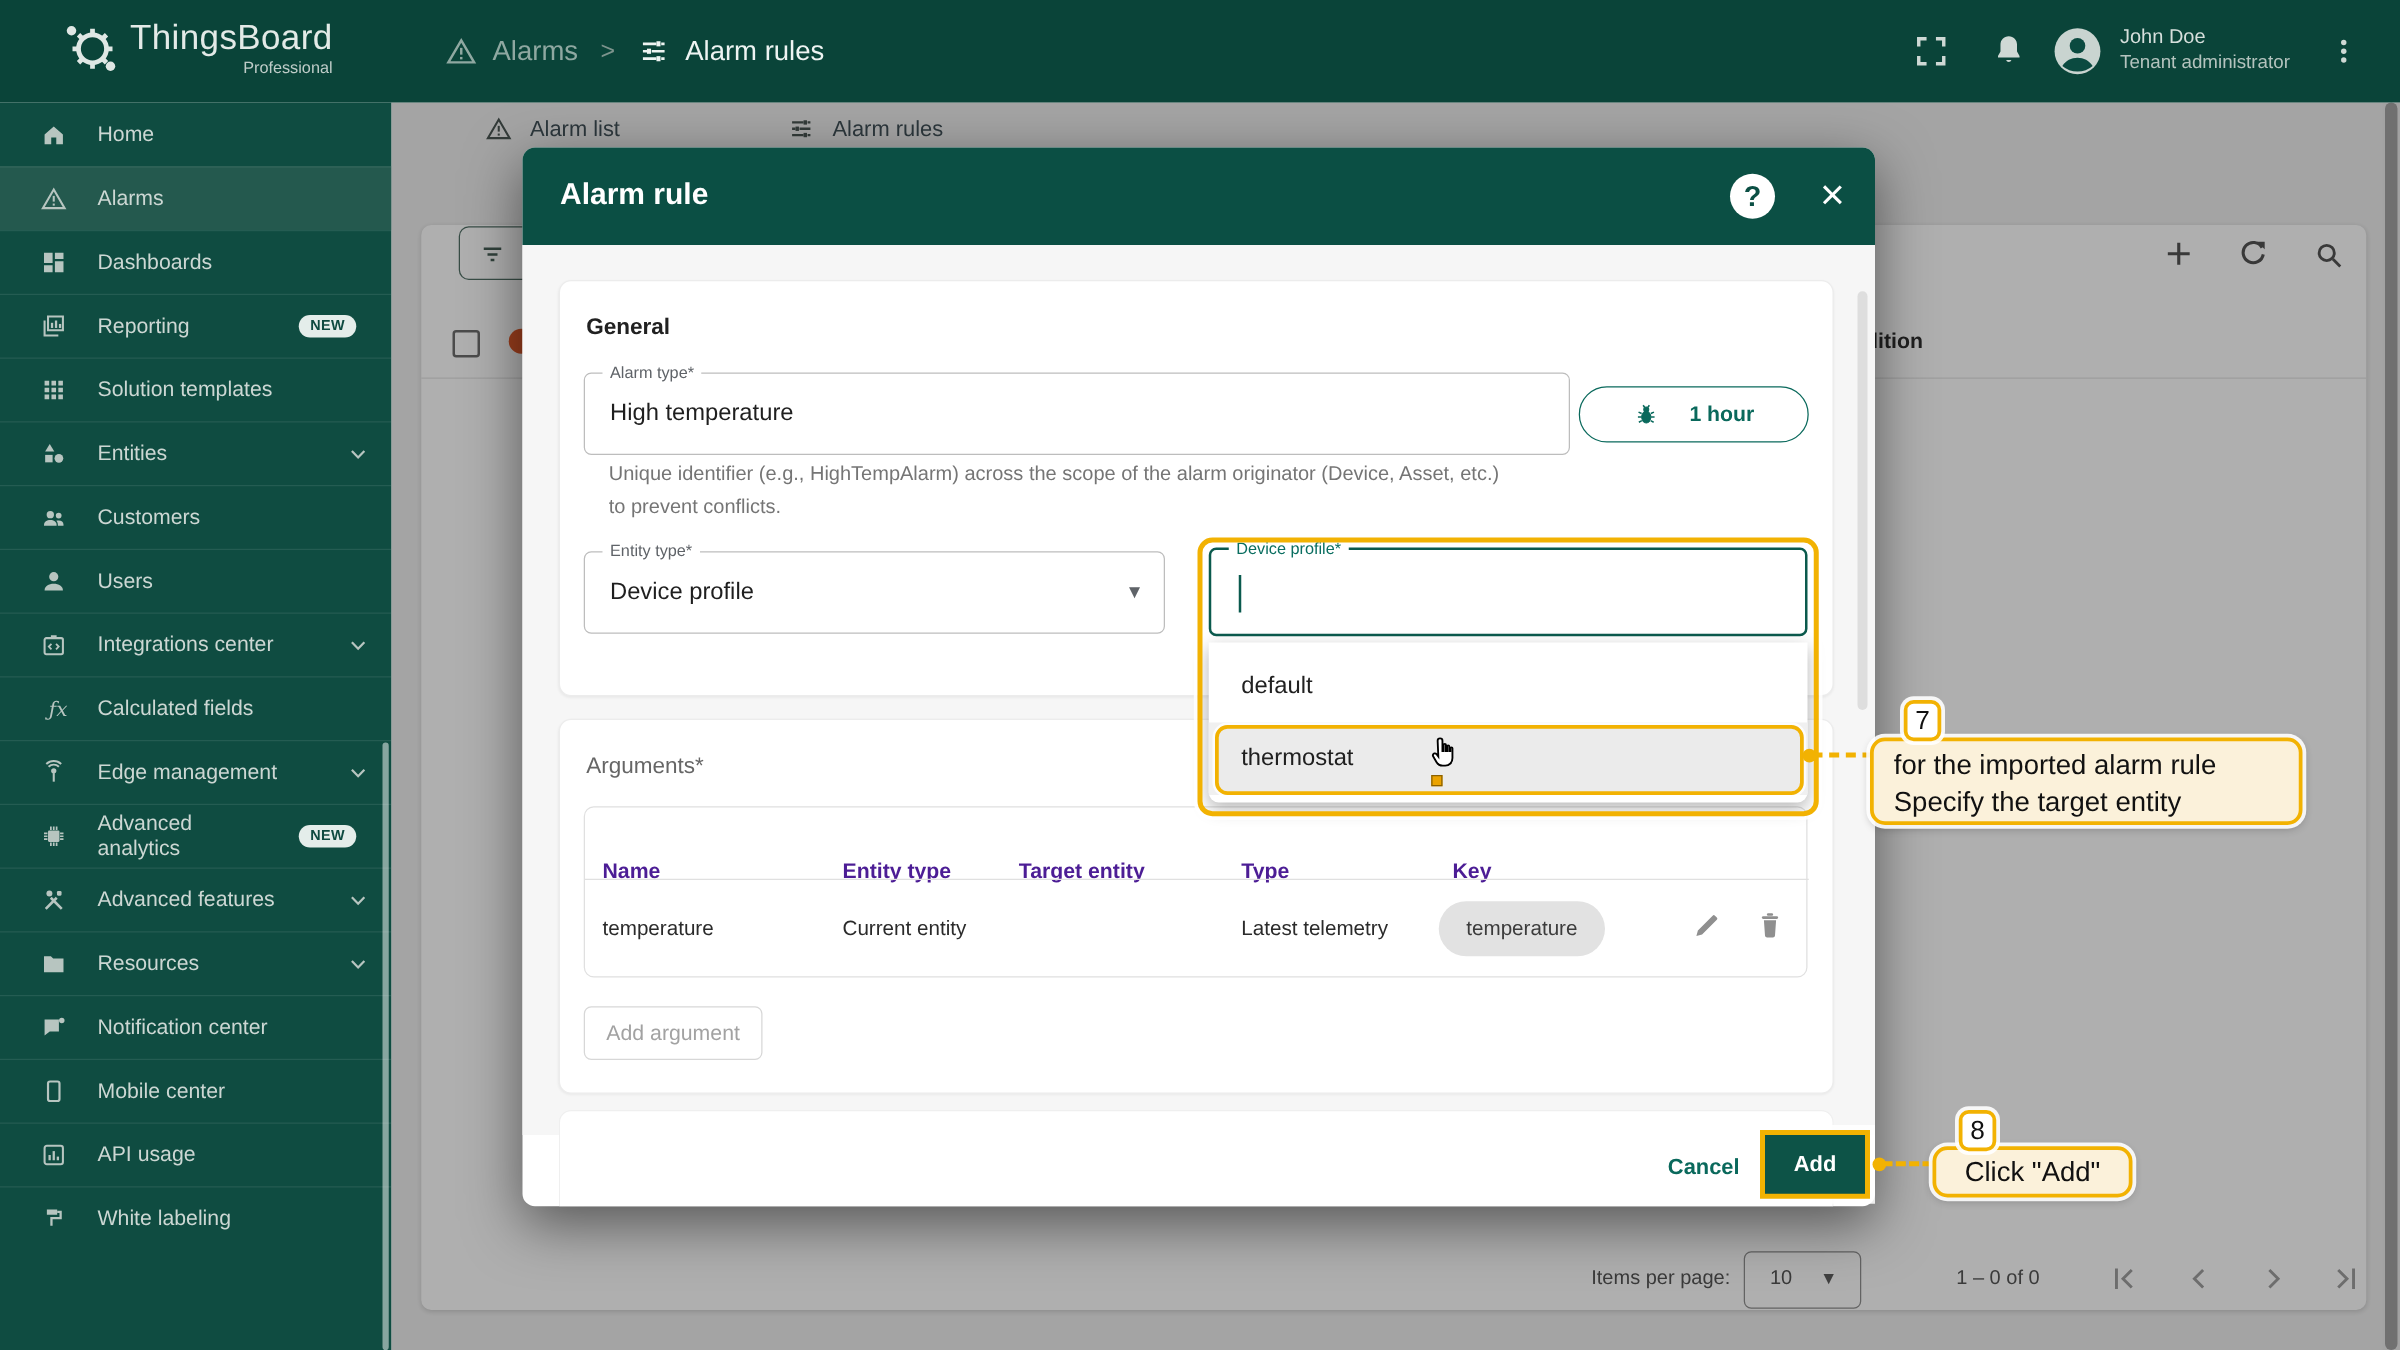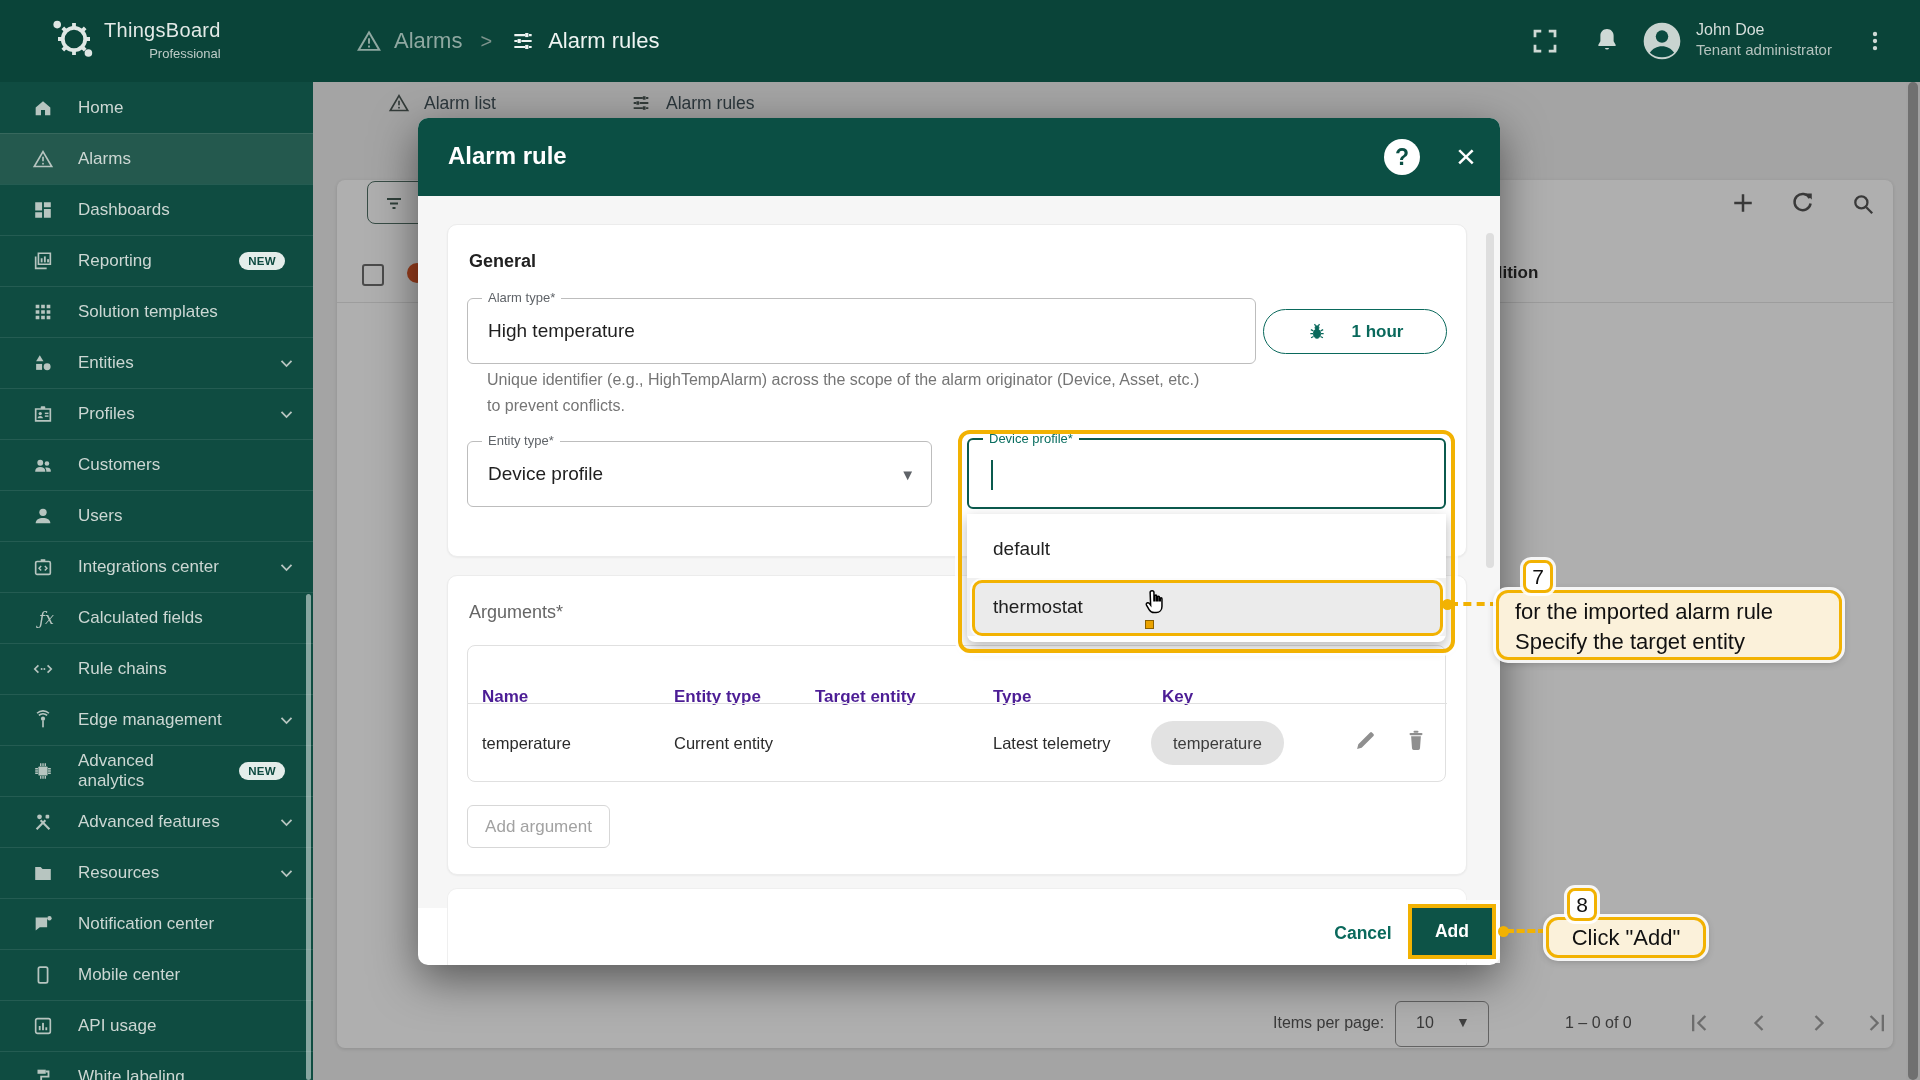--- a/index.html
+++ b/index.html
@@ -4,21 +4,21 @@
 <style>
   * { margin:0; padding:0; box-sizing:border-box; }
   html,body { width:1920px; height:1080px; overflow:hidden; background:#e9e9e9;
               font-family:"Liberation Sans", sans-serif; }
   .abs { position:absolute; }
   svg { display:block; }
 
   
   .topbar { position:absolute; left:0; top:0; width:1920px; height:82px; background:#0a4439; z-index:20; }
   .brand { position:absolute; left:48px; top:15px; display:flex; align-items:flex-start; gap:8px; }
-  .brand-text { color:#e3eae7; font-size:20px; letter-spacing:.3px; line-height:30px; }
+  .brand-text { color:#e3eae7; font-size:28px; letter-spacing:.3px; line-height:30px; }
   .brand-sub { display:block; text-align:right; color:#bfccc8; font-size:13px; margin-top:1px; }
   .crumb { position:absolute; left:356px; top:0; height:82px; display:flex; align-items:center; gap:12px; }
   .crumb .c1 { color:#8fa8a1; font-size:22px; }
   .crumb .sep { color:#7d948d; font-size:20px; margin:0 6px; }
   .crumb .c2 { color:#eef4f2; font-size:22px; font-weight:500; }
   .top-ic { color:#cfd9d5; }
   .user-name { color:#d6dfdc; font-size:16px; line-height:20px; }
   .user-role { color:#b4c3be; font-size:15px; line-height:19px; }
 
   
@@ -236,38 +236,20 @@
     <span class="lbl">Entities</span>
     <span class="sb-chev">
         <svg width="13" height="9" viewBox="0 0 13 9" fill="none" stroke="currentColor" stroke-width="1.8">
           <path d="M1.5 1.8 6.5 7l5-5.2"></path>
         </svg>
       </span>
   </div>
   <div class="sb-item">
     <span class="icn">
         <svg width="22" height="22" viewBox="0 0 24 24" fill="currentColor">
-          <path d="M4 6.5h16v13H4Z" fill="none" stroke="currentColor" stroke-width="1.8"></path>
-          <rect x="9.5" y="3.5" width="5" height="3" rx="1"></rect>
-          <circle cx="9" cy="11.5" r="1.8"></circle>
-          <path d="M6 16.5c.4-1.5 1.6-2.3 3-2.3s2.6.8 3 2.3Z"></path>
-          <rect x="14" y="10.5" width="4" height="1.6"></rect>
-          <rect x="14" y="13.5" width="4" height="1.6"></rect>
-        </svg>
-      </span>
-    <span class="lbl">Profiles</span>
-    <span class="sb-chev">
-        <svg width="13" height="9" viewBox="0 0 13 9" fill="none" stroke="currentColor" stroke-width="1.8">
-          <path d="M1.5 1.8 6.5 7l5-5.2"></path>
-        </svg>
-      </span>
-  </div>
-  <div class="sb-item">
-    <span class="icn">
-        <svg width="22" height="22" viewBox="0 0 24 24" fill="currentColor">
           <circle cx="9" cy="9.5" r="3.2"></circle>
           <circle cx="16.3" cy="10.3" r="2.5"></circle>
           <path d="M3.5 18.5c0-2.9 2.5-4.4 5.5-4.4s5.5 1.5 5.5 4.4v.8H3.5Z"></path>
           <path d="M15.6 19.3v-.8c0-1.5-.5-2.7-1.4-3.6.6-.2 1.3-.3 2.1-.3 2.4 0 4.2 1.2 4.2 3.5v1.2Z"></path>
         </svg>
       </span>
     <span class="lbl">Customers</span>
   </div>
   <div class="sb-item">
     <span class="icn">
@@ -291,30 +273,20 @@
         <svg width="13" height="9" viewBox="0 0 13 9" fill="none" stroke="currentColor" stroke-width="1.8">
           <path d="M1.5 1.8 6.5 7l5-5.2"></path>
         </svg>
       </span>
   </div>
   <div class="sb-item">
     <span class="icn">
         <span class="fx-txt">ƒx</span>
       </span>
     <span class="lbl">Calculated fields</span>
-  </div>
-  <div class="sb-item">
-    <span class="icn">
-        <svg width="22" height="22" viewBox="0 0 24 24" fill="currentColor">
-          <path d="m7 8-4 4 4 4M17 8l4 4-4 4" fill="none" stroke="currentColor" stroke-width="1.8"></path>
-          <circle cx="10.5" cy="12" r="1.1"></circle>
-          <circle cx="13.5" cy="12" r="1.1"></circle>
-        </svg>
-      </span>
-    <span class="lbl">Rule chains</span>
   </div>
   <div class="sb-item">
     <span class="icn">
         <svg width="22" height="22" viewBox="0 0 24 24" fill="currentColor">
           <circle cx="12" cy="10.5" r="2.3"></circle>
           <path d="M7.5 7a6.3 6.3 0 0 1 9 0M5.5 4.6a9.5 9.5 0 0 1 13 0" fill="none" stroke="currentColor" stroke-width="1.7"></path>
           <rect x="11.1" y="12.5" width="1.8" height="7.5"></rect>
         </svg>
       </span>
     <span class="lbl">Edge management</span>

